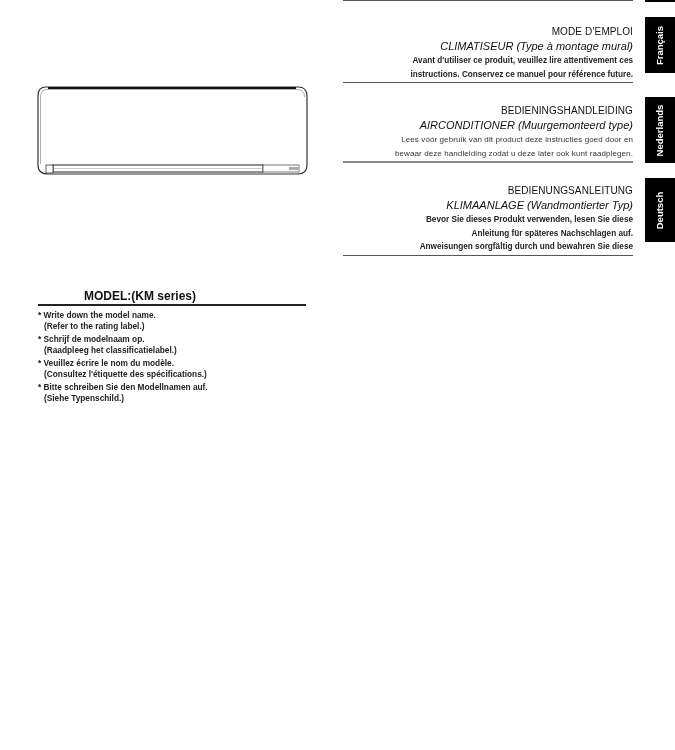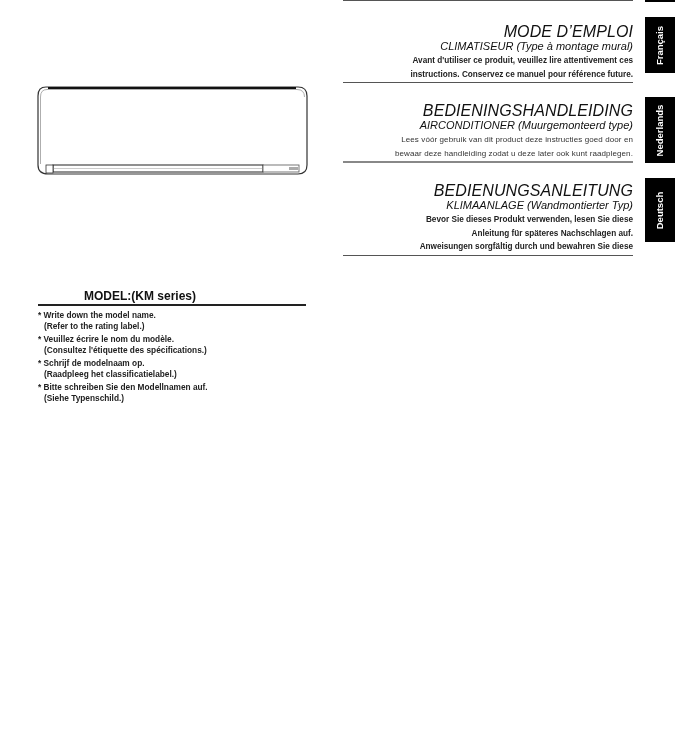--- a/index.html
+++ b/index.html
@@ -5,21 +5,21 @@
     html, body { margin:0; padding:0; background:#ffffff; }
     body { width:675px; height:750px; position:relative; overflow:hidden;
       font-family:"Liberation Sans", sans-serif; color:#111; }
     .abs { position:absolute; }
     .hr { position:absolute; height:1px; background:#555; }
     .tab { position:absolute; left:645px; width:30px; background:#000;
       display:flex; align-items:center; justify-content:center; }
     .tab span { color:#fff; font-weight:bold; font-size:9.5px;
       transform:rotate(-90deg); white-space:nowrap; display:block; }
     .block { position:absolute; right:42px; width:300px; text-align:right; }
-    .block .t1 { font-size:16px; line-height:14px; letter-spacing:0.1px;font-style:italic; }
+    .block .t1 { font-size:10px; line-height:14px; letter-spacing:0.1px; }
     .block .t2 { font-size:11px; line-height:14px;font-style:italic; }
     .block .p { font-size:8.2px; line-height:13.5px; margin-top:1px; }
     .block .p.b { font-weight:bold; color:#222; }
     .block .p.l { color:#333; font-size:8px; letter-spacing:0.1px; }
     .model-title { position:absolute; left:38px; top:289px; font-weight:bold; font-size:12px;margin-left:46px; }
     .model-rule { position:absolute; left:38px; top:304px; width:268px; height:1.5px; background:#222; }
     .notes { position:absolute; left:38px; top:310px; width:280px; font-size:8.3px; font-weight:bold; color:#222; }
     .note { margin-bottom:3px; line-height:10.5px; }
     .note .l2 { padding-left:6px; display:block; }
   </style>
@@ -84,24 +84,24 @@
 
 <div class="model-title">MODEL:(KM series)</div>
 <div class="model-rule"></div>
 
 <div class="notes">
   <div class="note">
     <span>* Write down the model name.</span>
     <span class="l2">(Refer to the rating label.)</span>
   </div>
   <div class="note">
+    <span>* Schrijf de modelnaam op.</span>
+    <span class="l2">(Raadpleeg het classificatielabel.)</span>
+  </div>
+  <div class="note">
     <span>* Veuillez écrire le nom du modèle.</span>
     <span class="l2">(Consultez l'étiquette des spécifications.)</span>
-  </div>
-  <div class="note">
-    <span>* Schrijf de modelnaam op.</span>
-    <span class="l2">(Raadpleeg het classificatielabel.)</span>
   </div>
   <div class="note">
     <span>* Bitte schreiben Sie den Modellnamen auf.</span>
     <span class="l2">(Siehe Typenschild.)</span>
   </div>
 </div>
 
 </body></html>

